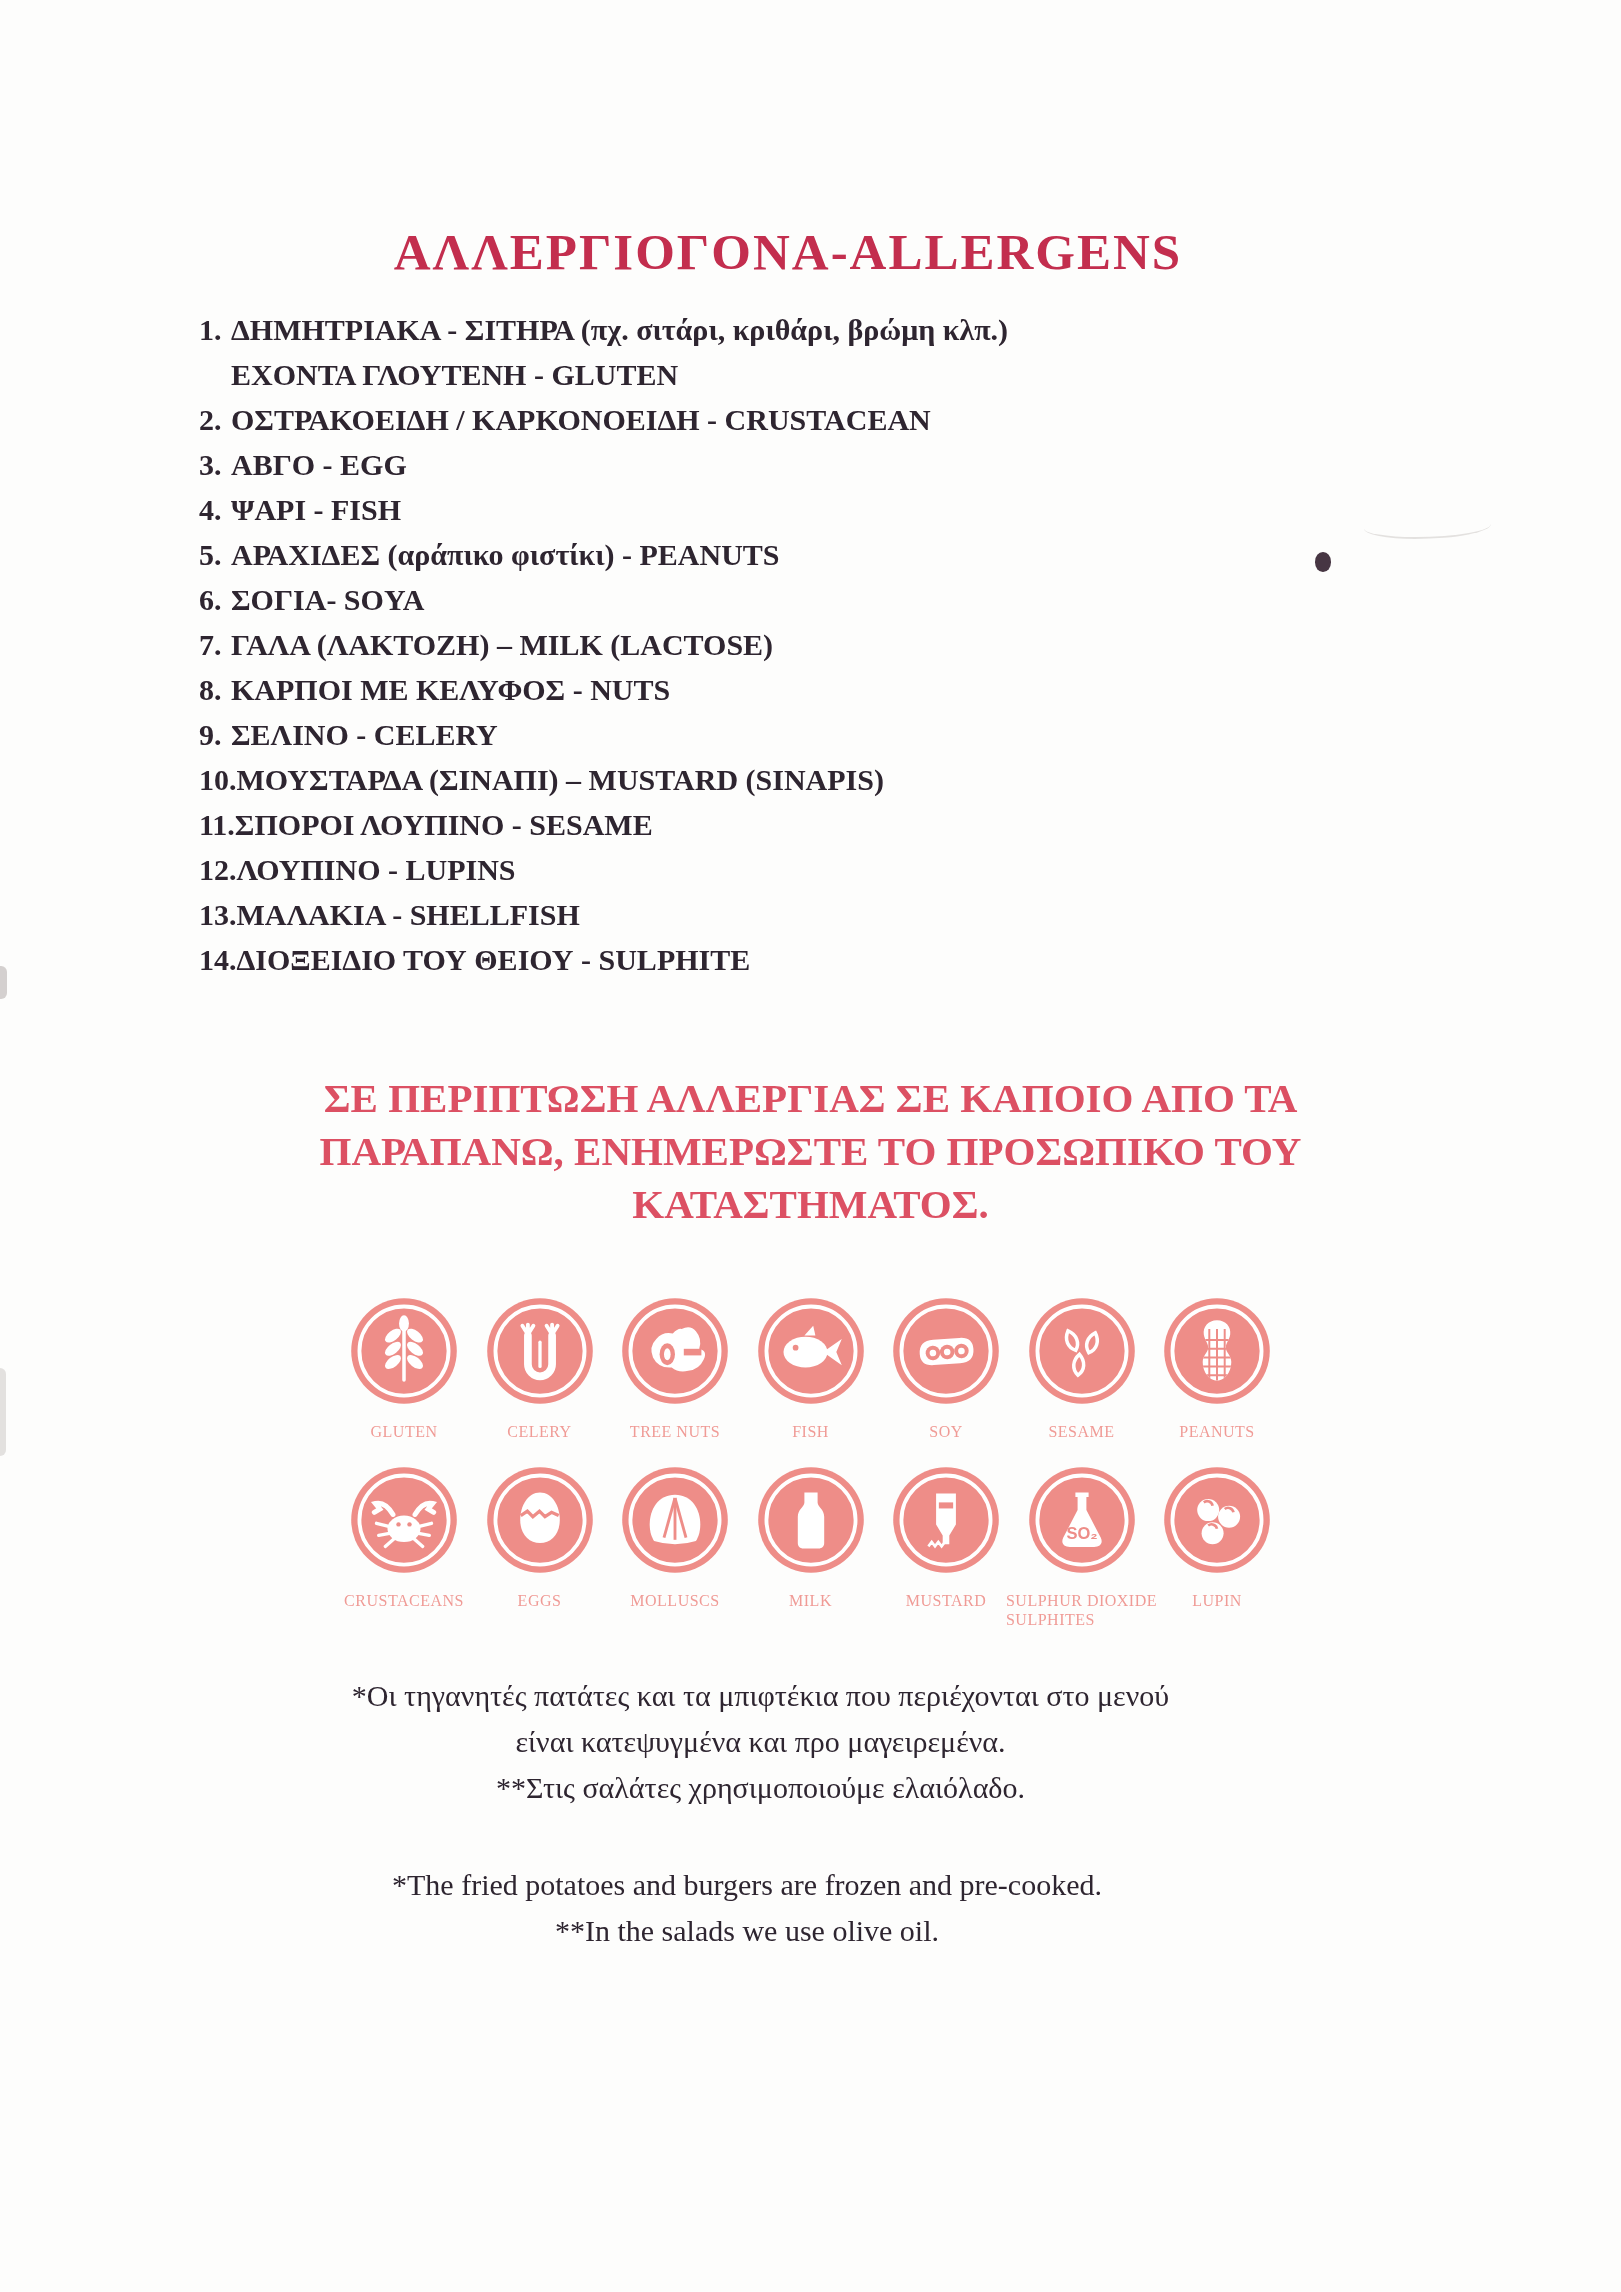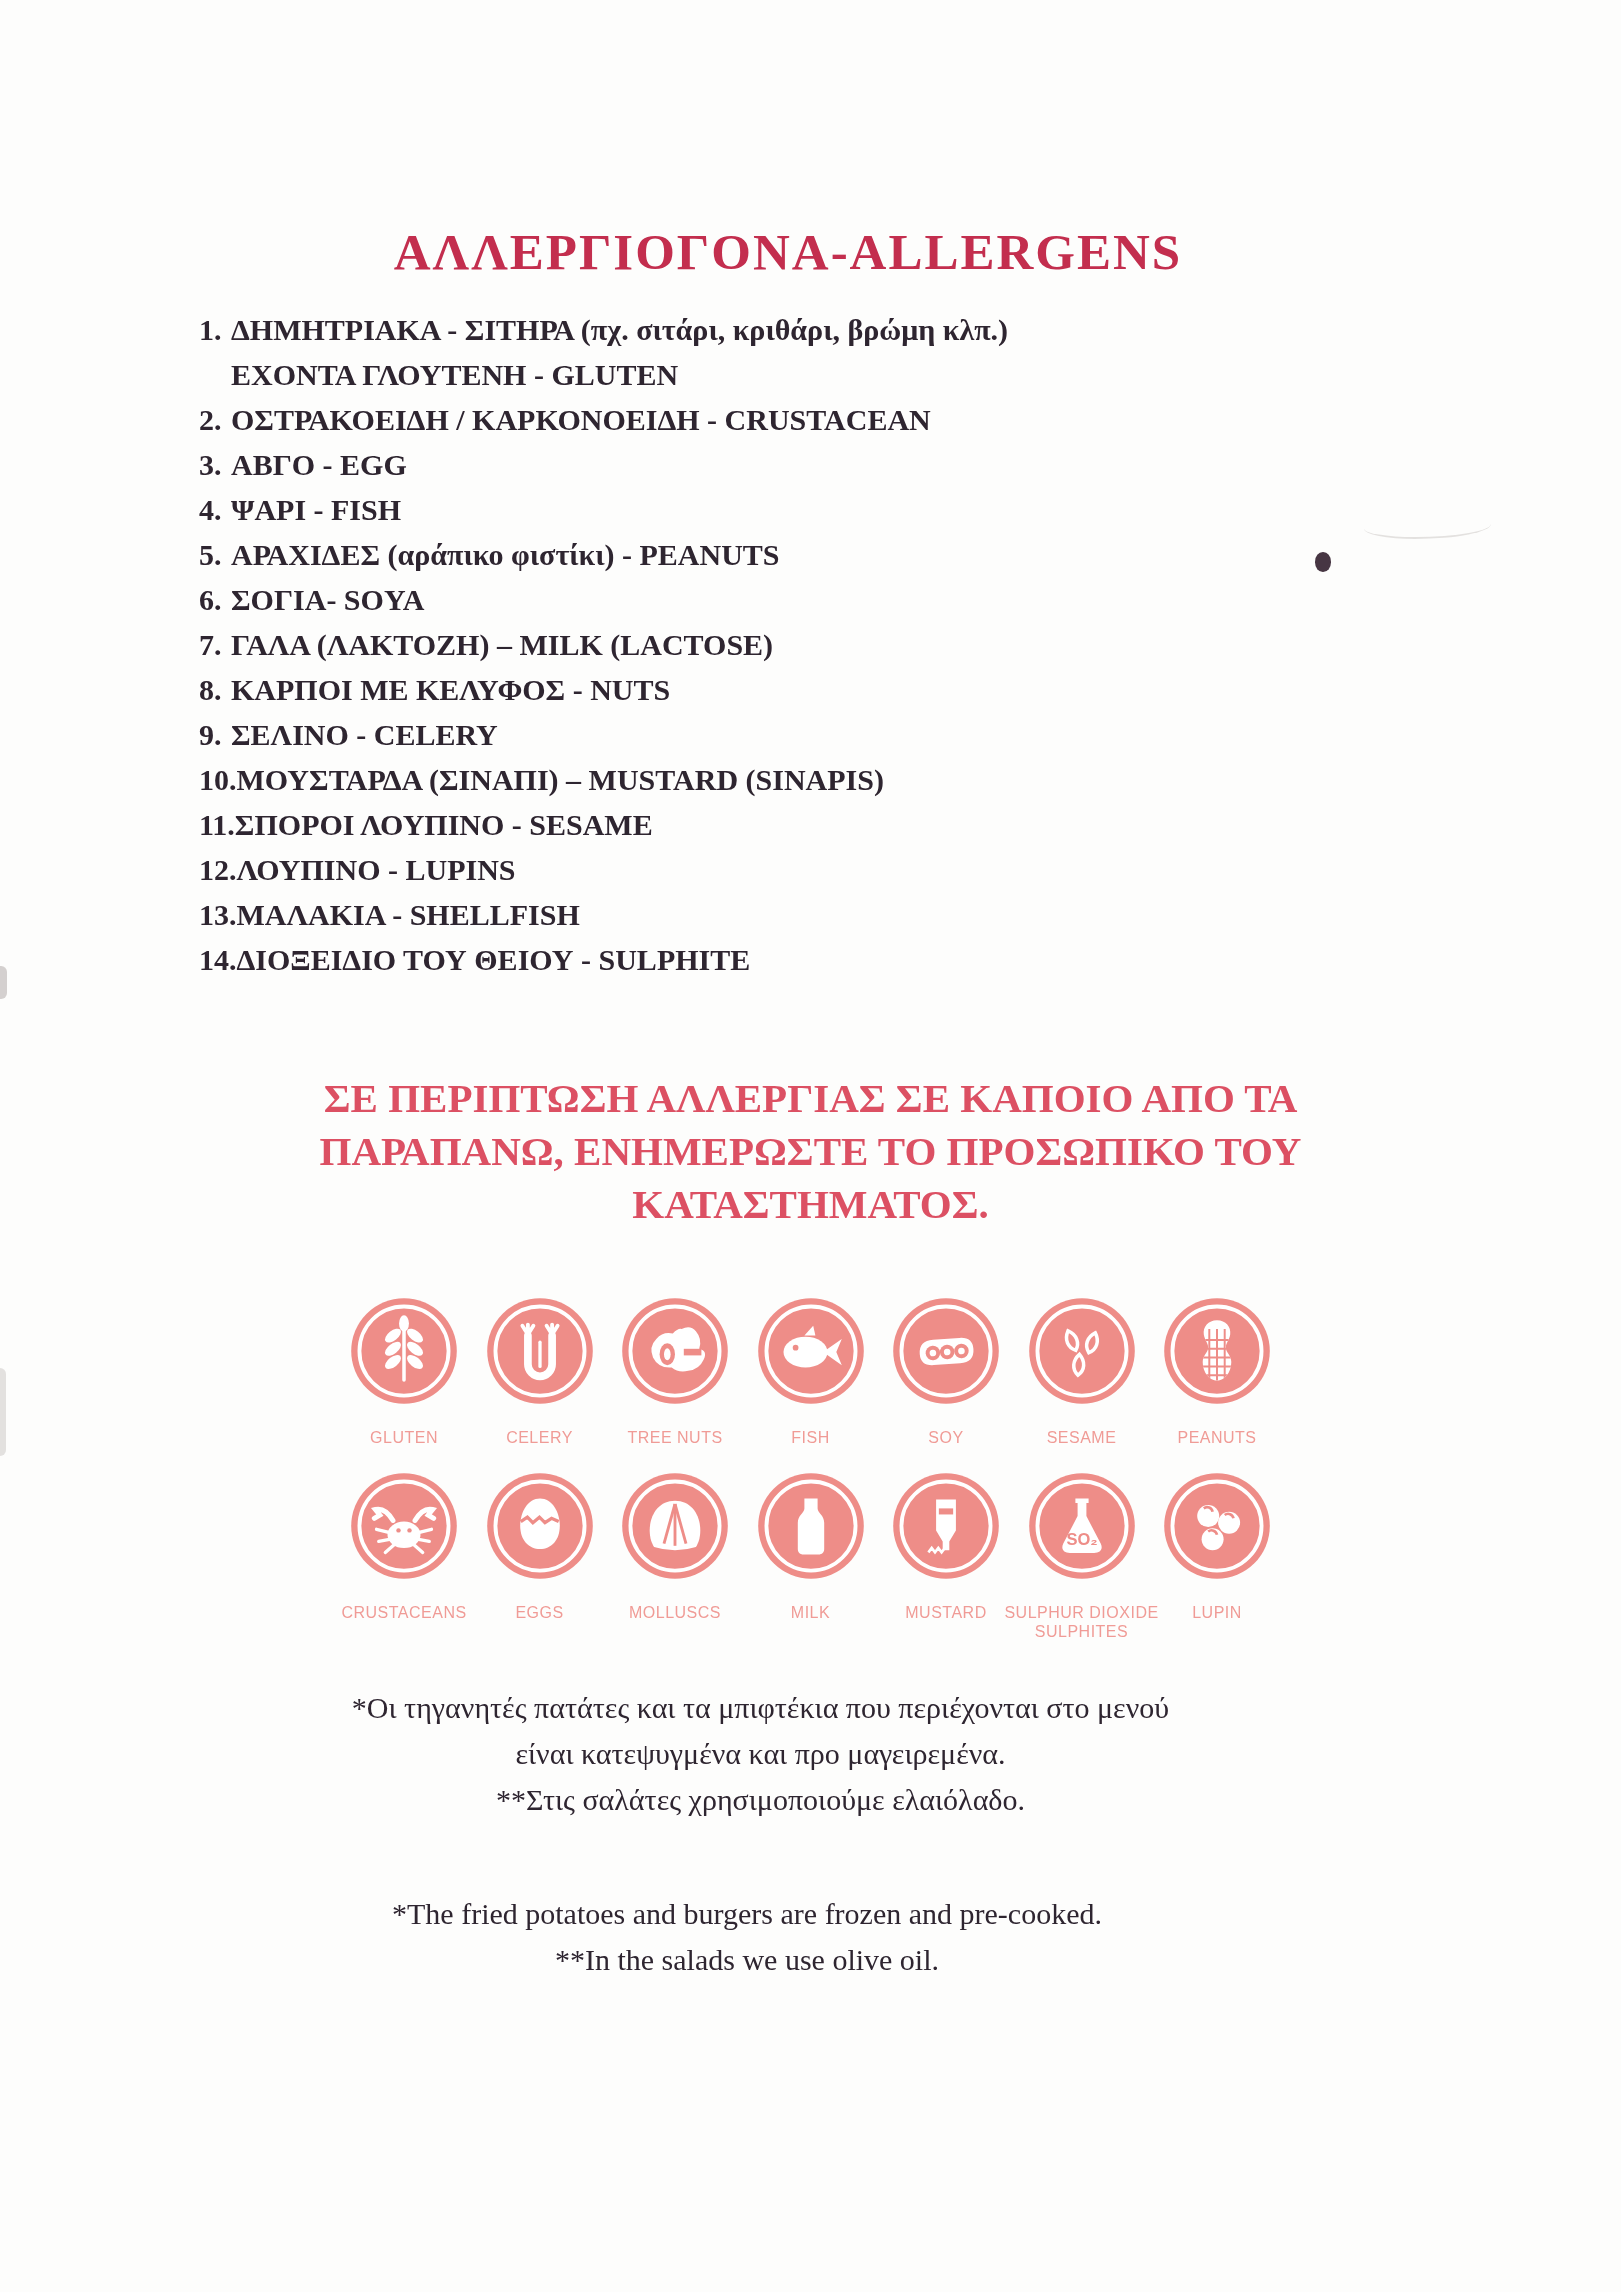--- a/index.html
+++ b/index.html
@@ -69,41 +69,41 @@
   }
   .icon-row + .icon-row{margin-top:23.5px;}
   .icon-cell{
     width:110px;
     display:flex;
     flex-direction:column;
     align-items:center;
   }
   .icon-cell svg{width:110px;height:110px;display:block;}
   .icon-label{
-    margin-top:22px;
-    font-family:Liberation Sans, sans-serif;
+    margin-top:16px;
+    font-family:Liberation Serif, serif;
     font-size:16px;
     letter-spacing:0.5px;
     color:var(--pink-label);
-    text-align:center;
+    text-align:left;
     white-space:nowrap;
     line-height:19.6px;
   }
   .icon-label span{display:block;}
 
   .footnote-gr{
     margin-top:43px;
     padding-right:127px;
     text-align:center;
     font-size:30px;
     line-height:46px;
     padding-left:27px;
   }
   .footnote-en{
-    margin-top:68px;
+    margin-top:51px;
     padding-right:127px;
     text-align:center;
     font-size:30px;
     line-height:46px;
   }
 
   
   .artifact{position:absolute;pointer-events:none;}
   .art-dot{
     left:1315px;top:329px;width:15.7px;height:19.6px;

